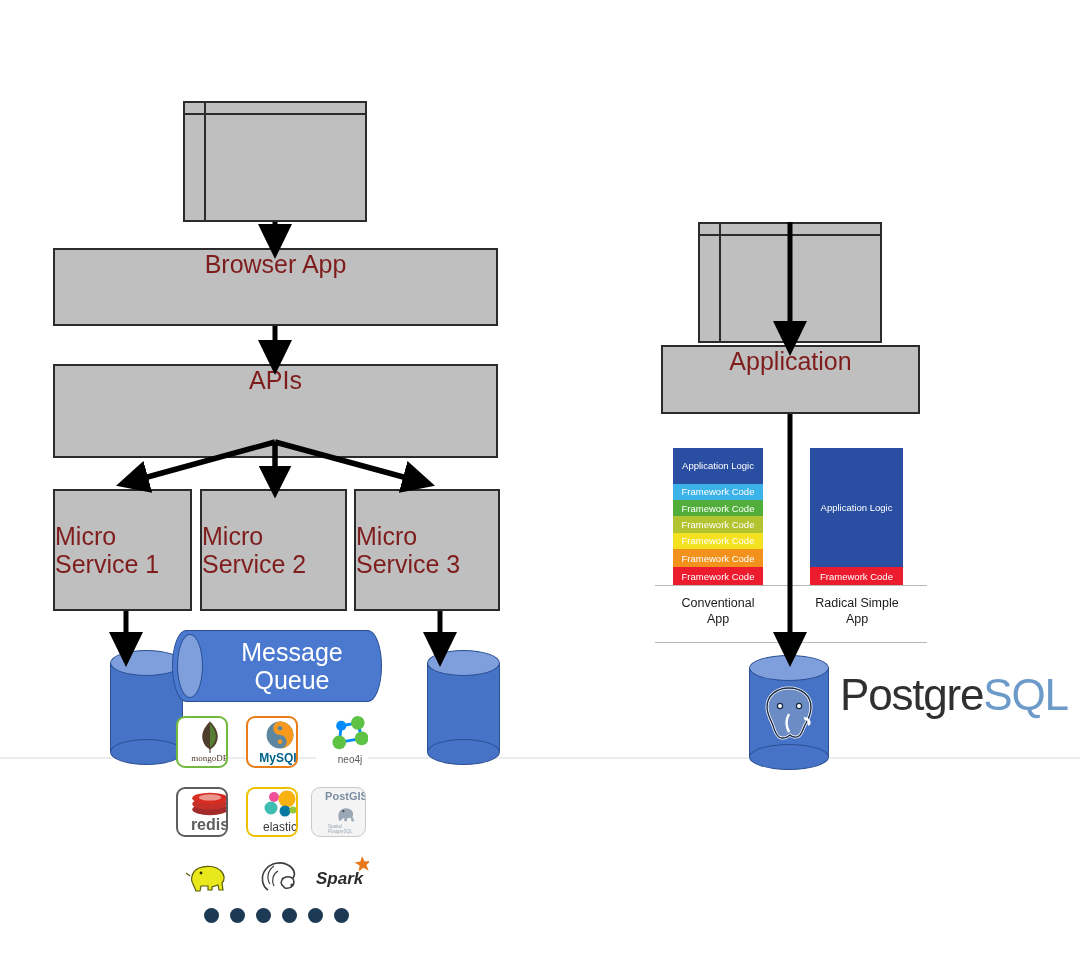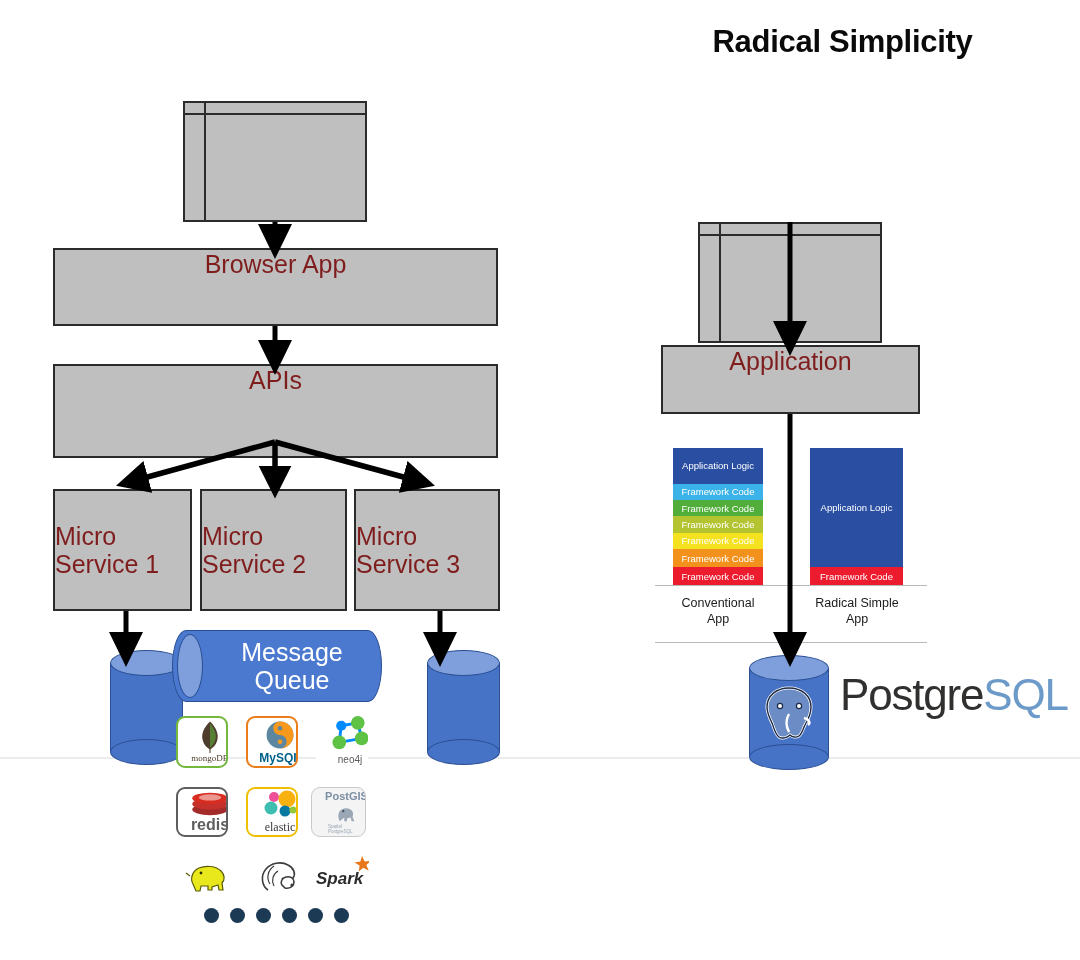--- a/index.html
+++ b/index.html
@@ -116,21 +116,20 @@
 </style>
 </head>
 <body>
 
 <div id="canvas">
 
   <div class="rule" style="left:0;top:757px;width:1080px;"></div>
   <div class="rule" style="left:730px;top:757px;width:350px;"></div>
 
 
-  <div class="abs title" style="left:620px;top:24px;width:445px;">Radical Simplicity</div>
 
   <div class="abs win" style="left:183px;top:101px;width:184px;height:121px;">
     <div class="win-tb"></div>
     <div class="win-sb"></div>
   </div>
 
   <div class="abs gbox" style="left:53px;top:248px;width:445px;height:78px;">
     <span class="gbox-lbl">Browser App</span>
   </div>
 
@@ -211,21 +210,21 @@
   <div class="tile" style="left:176px;top:787px;width:52px;height:50px;border:2.5px solid #5e5e5e;">
     <svg width="46" height="30" viewBox="0 0 46 30">
       <ellipse cx="23" cy="22" rx="19" ry="6" fill="#a32b2a"></ellipse>
       <ellipse cx="23" cy="16" rx="19" ry="6" fill="#c6302b"></ellipse>
       <ellipse cx="23" cy="10" rx="19" ry="6" fill="#d82c20"></ellipse>
       <ellipse cx="23" cy="9" rx="12" ry="3.4" fill="#fff" opacity=".5"></ellipse>
     </svg>
     <span class="tile-cap" style="color:#5e5e5e;font-size:16px;font-weight:bold;padding-bottom:2px;">redis</span>
   </div>
 
-  <div class="tile" style="left:246px;top:787px;width:52px;height:50px;border:2.5px solid #f0c000;font-family:Liberation Serif, serif;">
+  <div class="tile" style="left:246px;top:787px;width:52px;height:50px;border:2.5px solid #f0c000;">
     <svg width="46" height="32" viewBox="0 0 46 32">
       <circle cx="17" cy="8" r="5" fill="#ef5098"></circle>
       <circle cx="30" cy="10" r="8.5" fill="#f9b110"></circle>
       <circle cx="14" cy="19" r="6.5" fill="#3ebeb0"></circle>
       <circle cx="28" cy="22" r="5.5" fill="#0779a1"></circle>
       <circle cx="36" cy="21" r="3.6" fill="#93c83e"></circle>
     </svg>
     <span class="tile-cap" style="color:#3a3a3a;font-size:12px;padding-bottom:2px;">elastic</span>
   </div>
 

